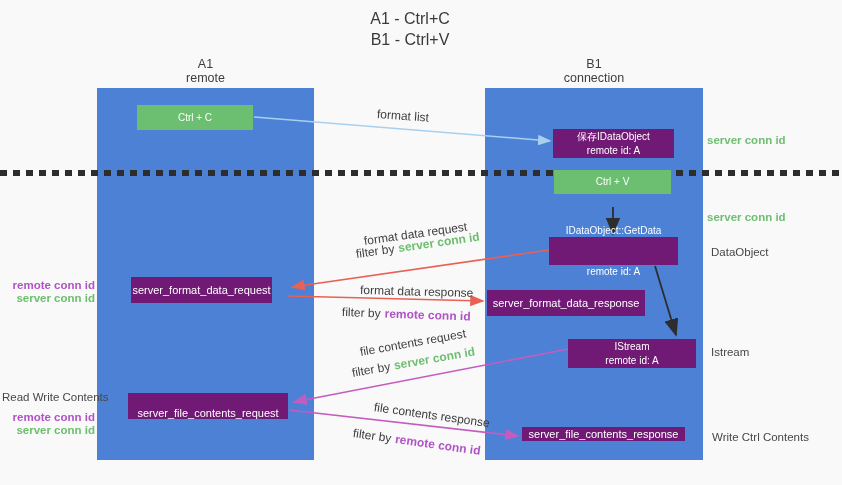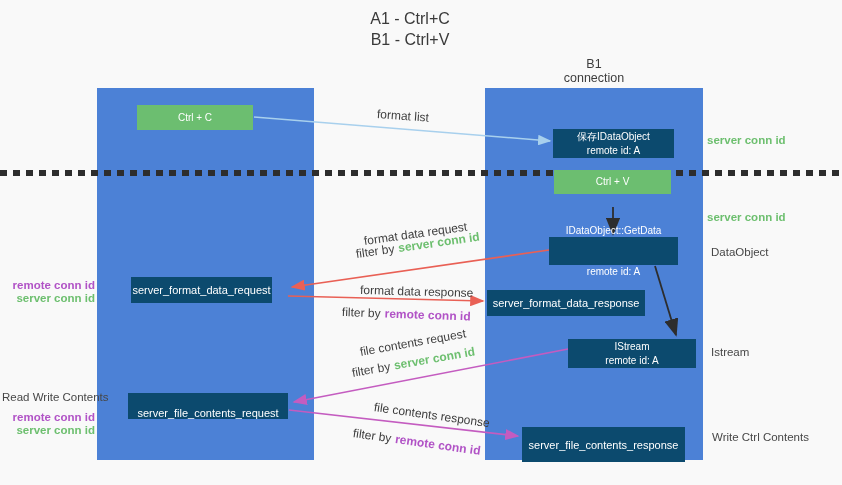--- a/index.html
+++ b/index.html
@@ -9,21 +9,21 @@
     font-family:"Liberation Sans",sans-serif;overflow:hidden;
   }
   .title-block{position:absolute;left:270px;top:8px;width:280px;text-align:center;
     font-size:16px;line-height:21px;color:#3a3a3a;}
   .lifeline{position:absolute;top:88px;height:372px;background:#4c81d6;}
   .col-header{position:absolute;top:57px;text-align:center;font-size:12.5px;
     line-height:14px;color:#3d3d3d;}
   .node{position:absolute;display:flex;flex-direction:column;align-items:center;
     justify-content:center;color:#fff;text-align:center;z-index:3;}
   .node.green{background:#6cbe70;}
-  .node.orange{background:#0c4a6e;}
+  .node.orange{background:#701a75;}
   .node .ln{font-size:10px;line-height:13.5px;white-space:nowrap;}
   .node .single{font-size:11px;white-space:nowrap;}
   .svg-layer{position:absolute;left:0;top:0;z-index:2;pointer-events:none;}
   .edge-label{position:absolute;font-size:12px;color:#3e3e3e;white-space:nowrap;
     z-index:4;transform-origin:left center;}
   .side-label{position:absolute;font-size:11.5px;color:#474747;white-space:nowrap;z-index:4;}
   .green-text{color:#6dbf6f;font-weight:bold;}
   .purple-text{color:#b153c6;font-weight:bold;}
   .pair{line-height:13px;text-align:right;font-size:11.5px;}
   .filter-first{margin-right:4px;}
@@ -31,20 +31,24 @@
 </head>
 <body>
 
 <div class="canvas">
 
   <div class="title-block">
     <div>A1 - Ctrl+C</div>
     <div>B1 - Ctrl+V</div>
   </div>
 
+  <div class="col-header" style="left:97px;width:217px;">
+    <div>A1</div>
+    <div>remote</div>
+  </div>
   <div class="col-header" style="left:485px;width:218px;">
     <div>B1</div>
     <div>connection</div>
   </div>
 
   <div class="lifeline" style="left:97px;width:217px;"></div>
   <div class="lifeline" style="left:485px;width:218px;"></div>
 
   <svg class="svg-layer" width="842" height="485">
     <defs>
@@ -107,21 +111,21 @@
 
   <div class="node orange" style="left:568px;top:339px;width:128px;height:29px;">
     <span class="ln">IStream</span>
     <span class="ln">remote id: A</span>
   </div>
 
   <div class="node orange" style="left:128px;top:393px;width:160px;height:26px;justify-content:flex-end;">
     <span class="single">server_file_contents_request</span>
   </div>
 
-  <div class="node orange" style="left:522px;top:427px;width:163px;height:35px;">
+  <div class="node orange" style="left:522px;top:427px;width:163px;height:14px;">
     <span class="single">server_file_contents_response</span>
   </div>
 
   <div class="edge-label" style="left:377px;top:107px;transform:rotate(4deg);">format list</div>
 
   <div class="edge-label" style="left:364px;top:234px;transform:rotate(-8deg);">format data request</div>
 
   <div class="edge-label" style="left:356px;top:247px;transform:rotate(-8deg);">
     <span class="filter-first">filter by</span><span class="green-text">server conn id</span>
   </div>

